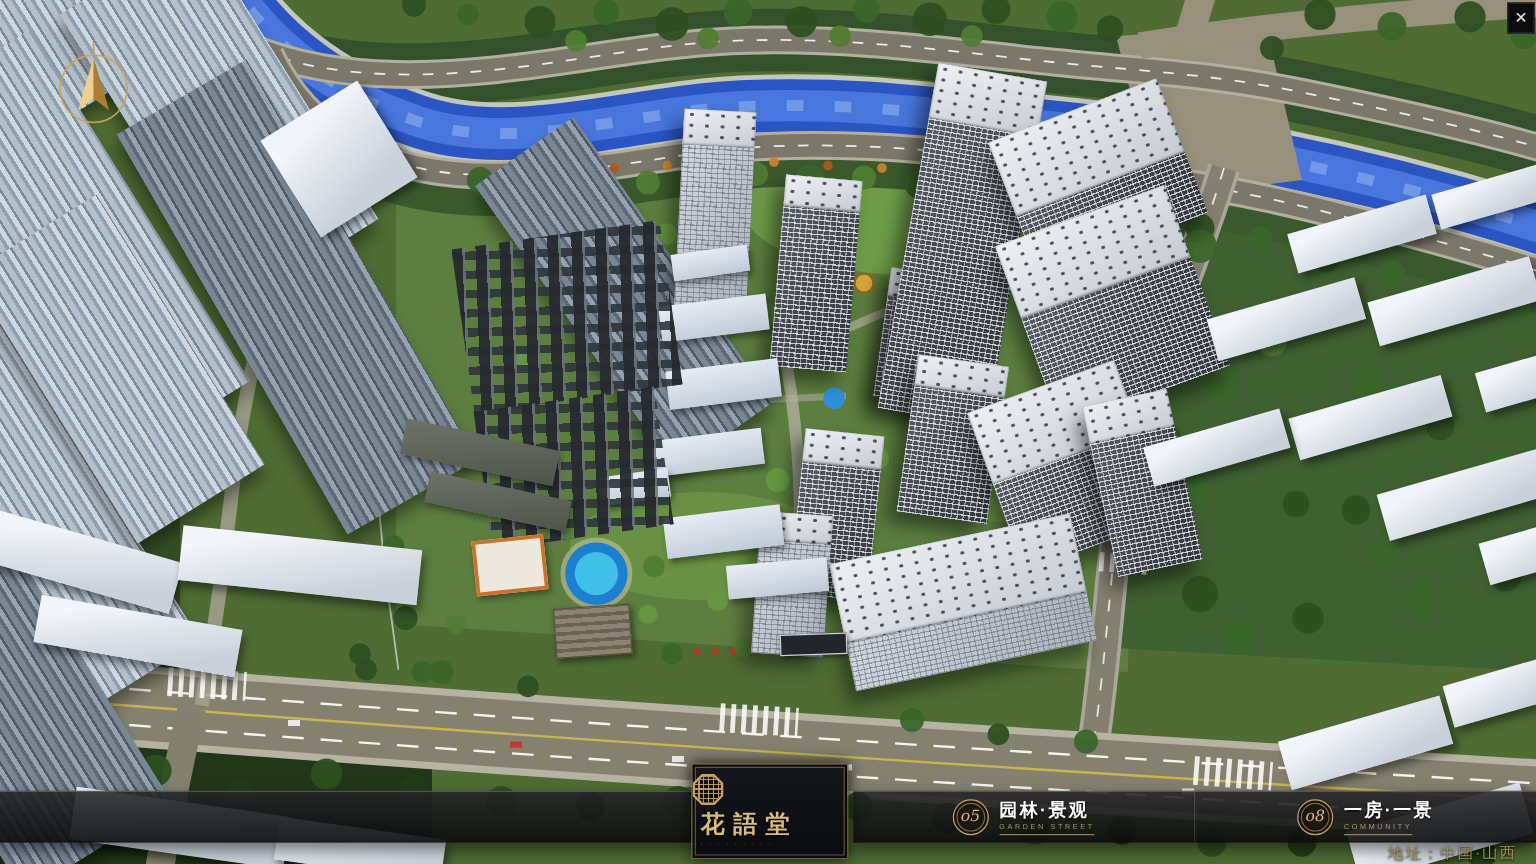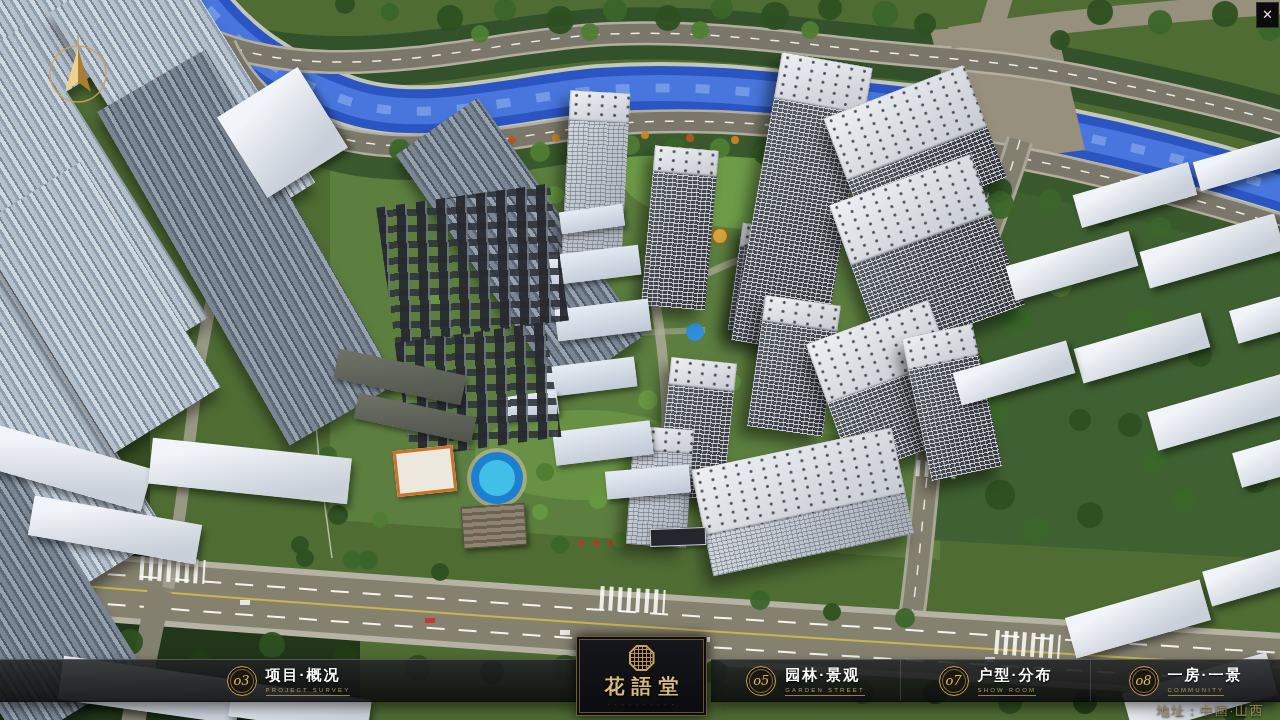--- a/index.html
+++ b/index.html
@@ -56,21 +56,21 @@
     background:radial-gradient(circle,#1c1a12 30%,#0b0b09 100%);
     color:#d9b878;font:italic 13px "DejaVu Serif","Liberation Serif",serif;}
   .labels{display:flex;flex-direction:column;align-items:flex-start;}
   .zh{color:#fff;font-weight:bold;font-size:15px;letter-spacing:2px;text-shadow:0 1px 2px #000;white-space:nowrap;}
   .en{color:#b3985f;font-size:6px;letter-spacing:2.2px;margin-top:2px;padding-bottom:2px;
     border-bottom:1px solid rgba(179,152,95,.8);white-space:nowrap;}
   #logo-panel{position:absolute;left:576px;top:636px;width:129px;height:78px;z-index:6;
     background:linear-gradient(180deg,#15171c,#0a0b0e);
     border:1px solid #6f5c33;cursor:pointer;
     box-shadow:inset 0 0 0 2px #0a0b0e, inset 0 0 0 3px rgba(170,140,78,.55), 0 0 12px rgba(0,0,0,.85);
-    display:flex;flex-direction:column;align-items:center;justify-content:center;gap:2px;}
+    display:flex;flex-direction:column;align-items:flex-start;justify-content:center;gap:2px;}
   .seal{width:26px;height:26px;background:#caa25e;
     clip-path:polygon(30% 0,70% 0,100% 30%,100% 70%,70% 100%,30% 100%,0 70%,0 30%);
     display:flex;align-items:center;justify-content:center;}
   .seal-in{width:22px;height:22px;background:#0c0d10;
     clip-path:polygon(30% 0,70% 0,100% 30%,100% 70%,70% 100%,30% 100%,0 70%,0 30%);
     background-image:repeating-linear-gradient(0deg,rgba(0,0,0,0) 0 3px,rgba(202,162,94,.9) 3px 4px),
                      repeating-linear-gradient(90deg,rgba(0,0,0,0) 0 3px,rgba(202,162,94,.9) 3px 4px);}
   .logo-title{color:#d9bb7d;font-family:"DejaVu Serif","Liberation Serif",serif;font-weight:bold;
     font-size:20px;letter-spacing:7px;text-indent:7px;text-shadow:0 1px 2px #000;}
   .logo-sub{color:#9a8050;font-size:5px;letter-spacing:2px;line-height:5px;}
@@ -383,42 +383,28 @@
   <svg id="compass" width="66" height="74" viewBox="0 0 66 74">
     <line x1="33" y1="2" x2="33" y2="14" stroke="#caa25e" stroke-width="1.5"></line>
     <circle cx="33" cy="41" r="28" fill="none" stroke="#caa25e" stroke-width="1.5" opacity=".9"></circle>
     <polygon points="33,15 33,49 20,59" fill="#ecd08c"></polygon>
     <polygon points="33,15 46,59 33,49" fill="#a87f35"></polygon>
   </svg>
 
   <button id="closebtn">✕</button>
 
   <div class="navbar" id="nav-left">
-    <div class="nav-item">
-      <span class="badge">o3</span>
-      <span class="labels">
-          <span class="zh">项目·概况</span>
-      <span class="en">PROJECT SURVEY</span>
-        </span>
-    </div>
   </div>
 
   <div class="navbar" id="nav-right">
     <div class="nav-item">
       <span class="badge">o5</span>
       <span class="labels">
           <span class="zh">园林·景观</span>
       <span class="en">GARDEN STREET</span>
-        </span>
-    </div>
-    <div class="nav-item">
-      <span class="badge">o7</span>
-      <span class="labels">
-          <span class="zh">户型·分布</span>
-      <span class="en">SHOW ROOM</span>
         </span>
     </div>
     <div class="nav-item">
       <span class="badge">o8</span>
       <span class="labels">
           <span class="zh">一房·一景</span>
       <span class="en">COMMUNITY</span>
         </span>
     </div>
   </div>

